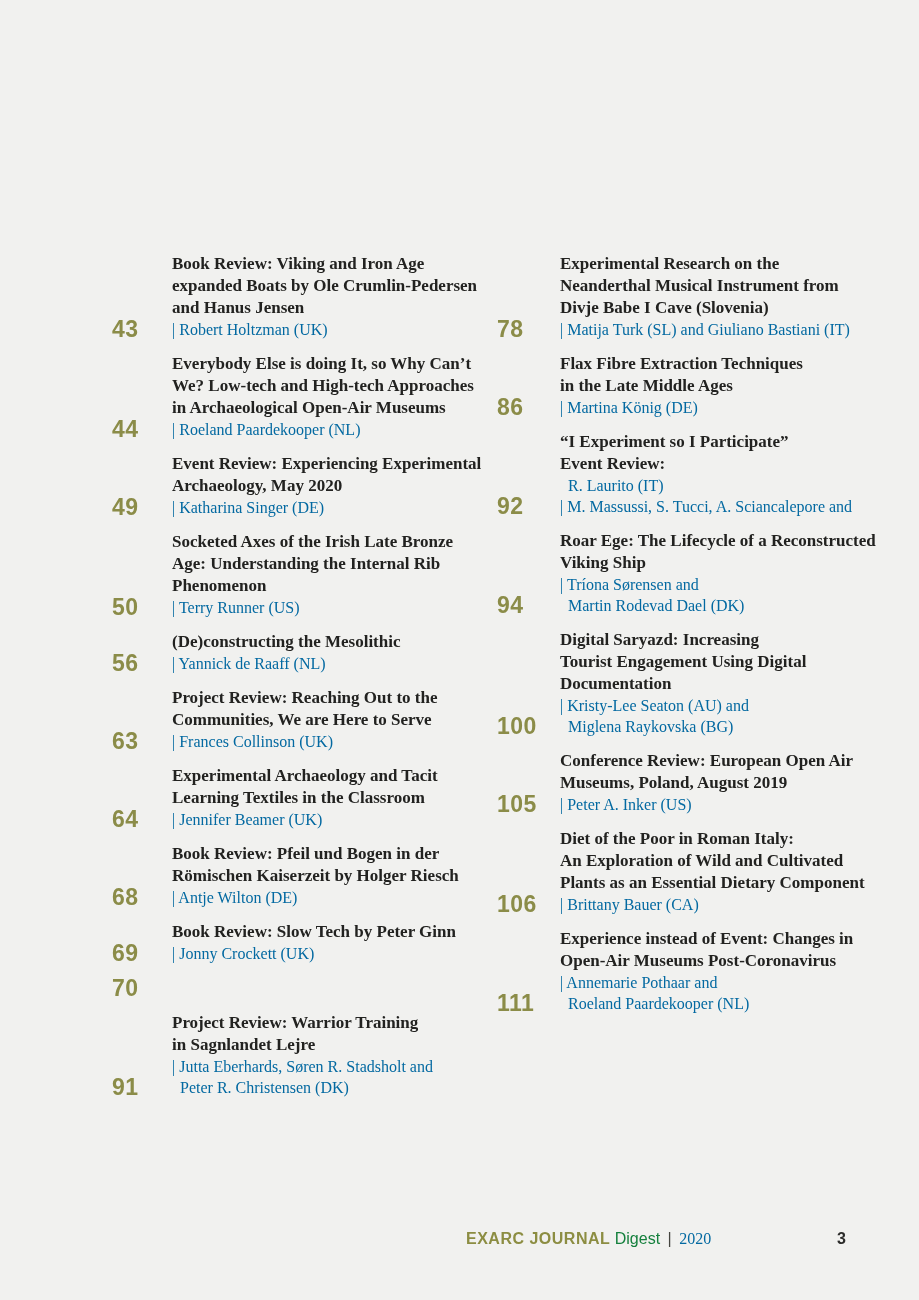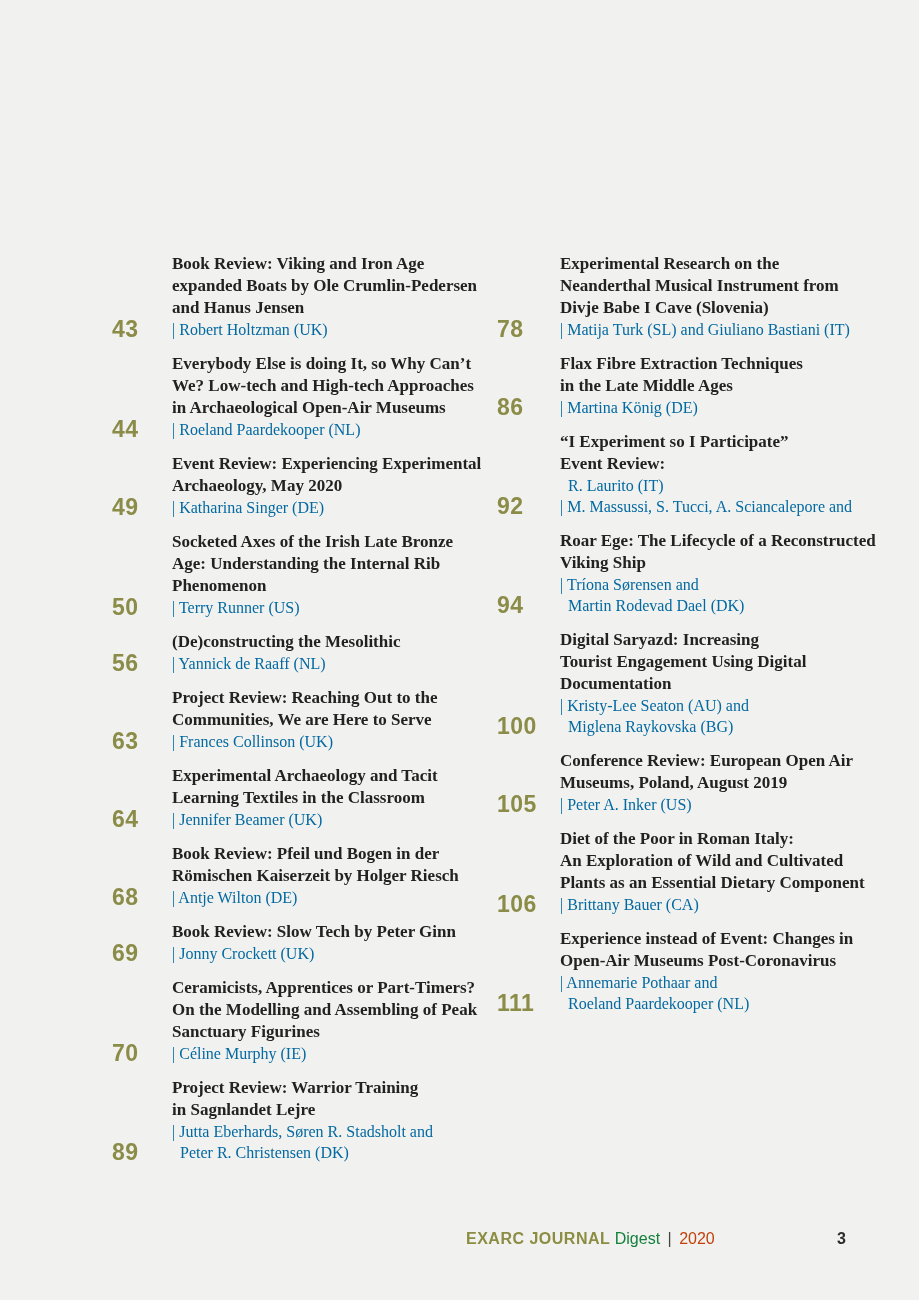--- a/index.html
+++ b/index.html
@@ -63,21 +63,21 @@
     line-height: 26px;
   }
   .footer-brand {
     position: absolute;
     left: 466px;
     white-space: nowrap;
   }
   .brand-bold   { font-weight: bold; color: #8c8d42; letter-spacing: 0.5px; }
   .brand-light  { color: #15803d; }
   .brand-sep    { color: #45453f; padding: 0 3px; }
-  .brand-year   { color: #c2410c; }
+  .brand-year   { color: #0369a1; font-family: Liberation Serif, serif; }
   .footer-page {
     position: absolute;
     left: 780px;
     width: 66px;
     text-align: right;
     font-weight: bold;
     color: #2c2c2a;
   }
 </style>
 </head>
@@ -190,33 +190,23 @@
           <div class="title">
             <div class="title-line">Book Review: Slow Tech by Peter Ginn</div>
           </div>
           <div class="authors">
             <div class="author-line">| Jonny Crockett (UK)</div>
           </div>
         </div>
       </div>
       <div class="entry">
         <div class="num">70</div>
-        <div class="body">
-          <div class="title">
-            <div class="title-line">Ceramicists, Apprentices or Part-Timers?</div>
-            <div class="title-line">On the Modelling and Assembling of Peak</div>
-            <div class="title-line">Sanctuary Figurines</div>
-          </div>
-          <div class="authors">
-            <div class="author-line">| Céline Murphy (IE)</div>
-          </div>
-        </div>
-      </div>
-      <div class="entry">
-        <div class="num">89</div>
+      </div>
+      <div class="entry">
+        <div class="num">91</div>
         <div class="body">
           <div class="title">
             <div class="title-line">Project Review: Warrior Training</div>
             <div class="title-line">in Sagnlandet Lejre</div>
           </div>
           <div class="authors">
             <div class="author-line">| Jutta Eberhards, Søren R. Stadsholt and</div>
             <div class="author-line cont">Peter R. Christensen (DK)</div>
           </div>
         </div>

